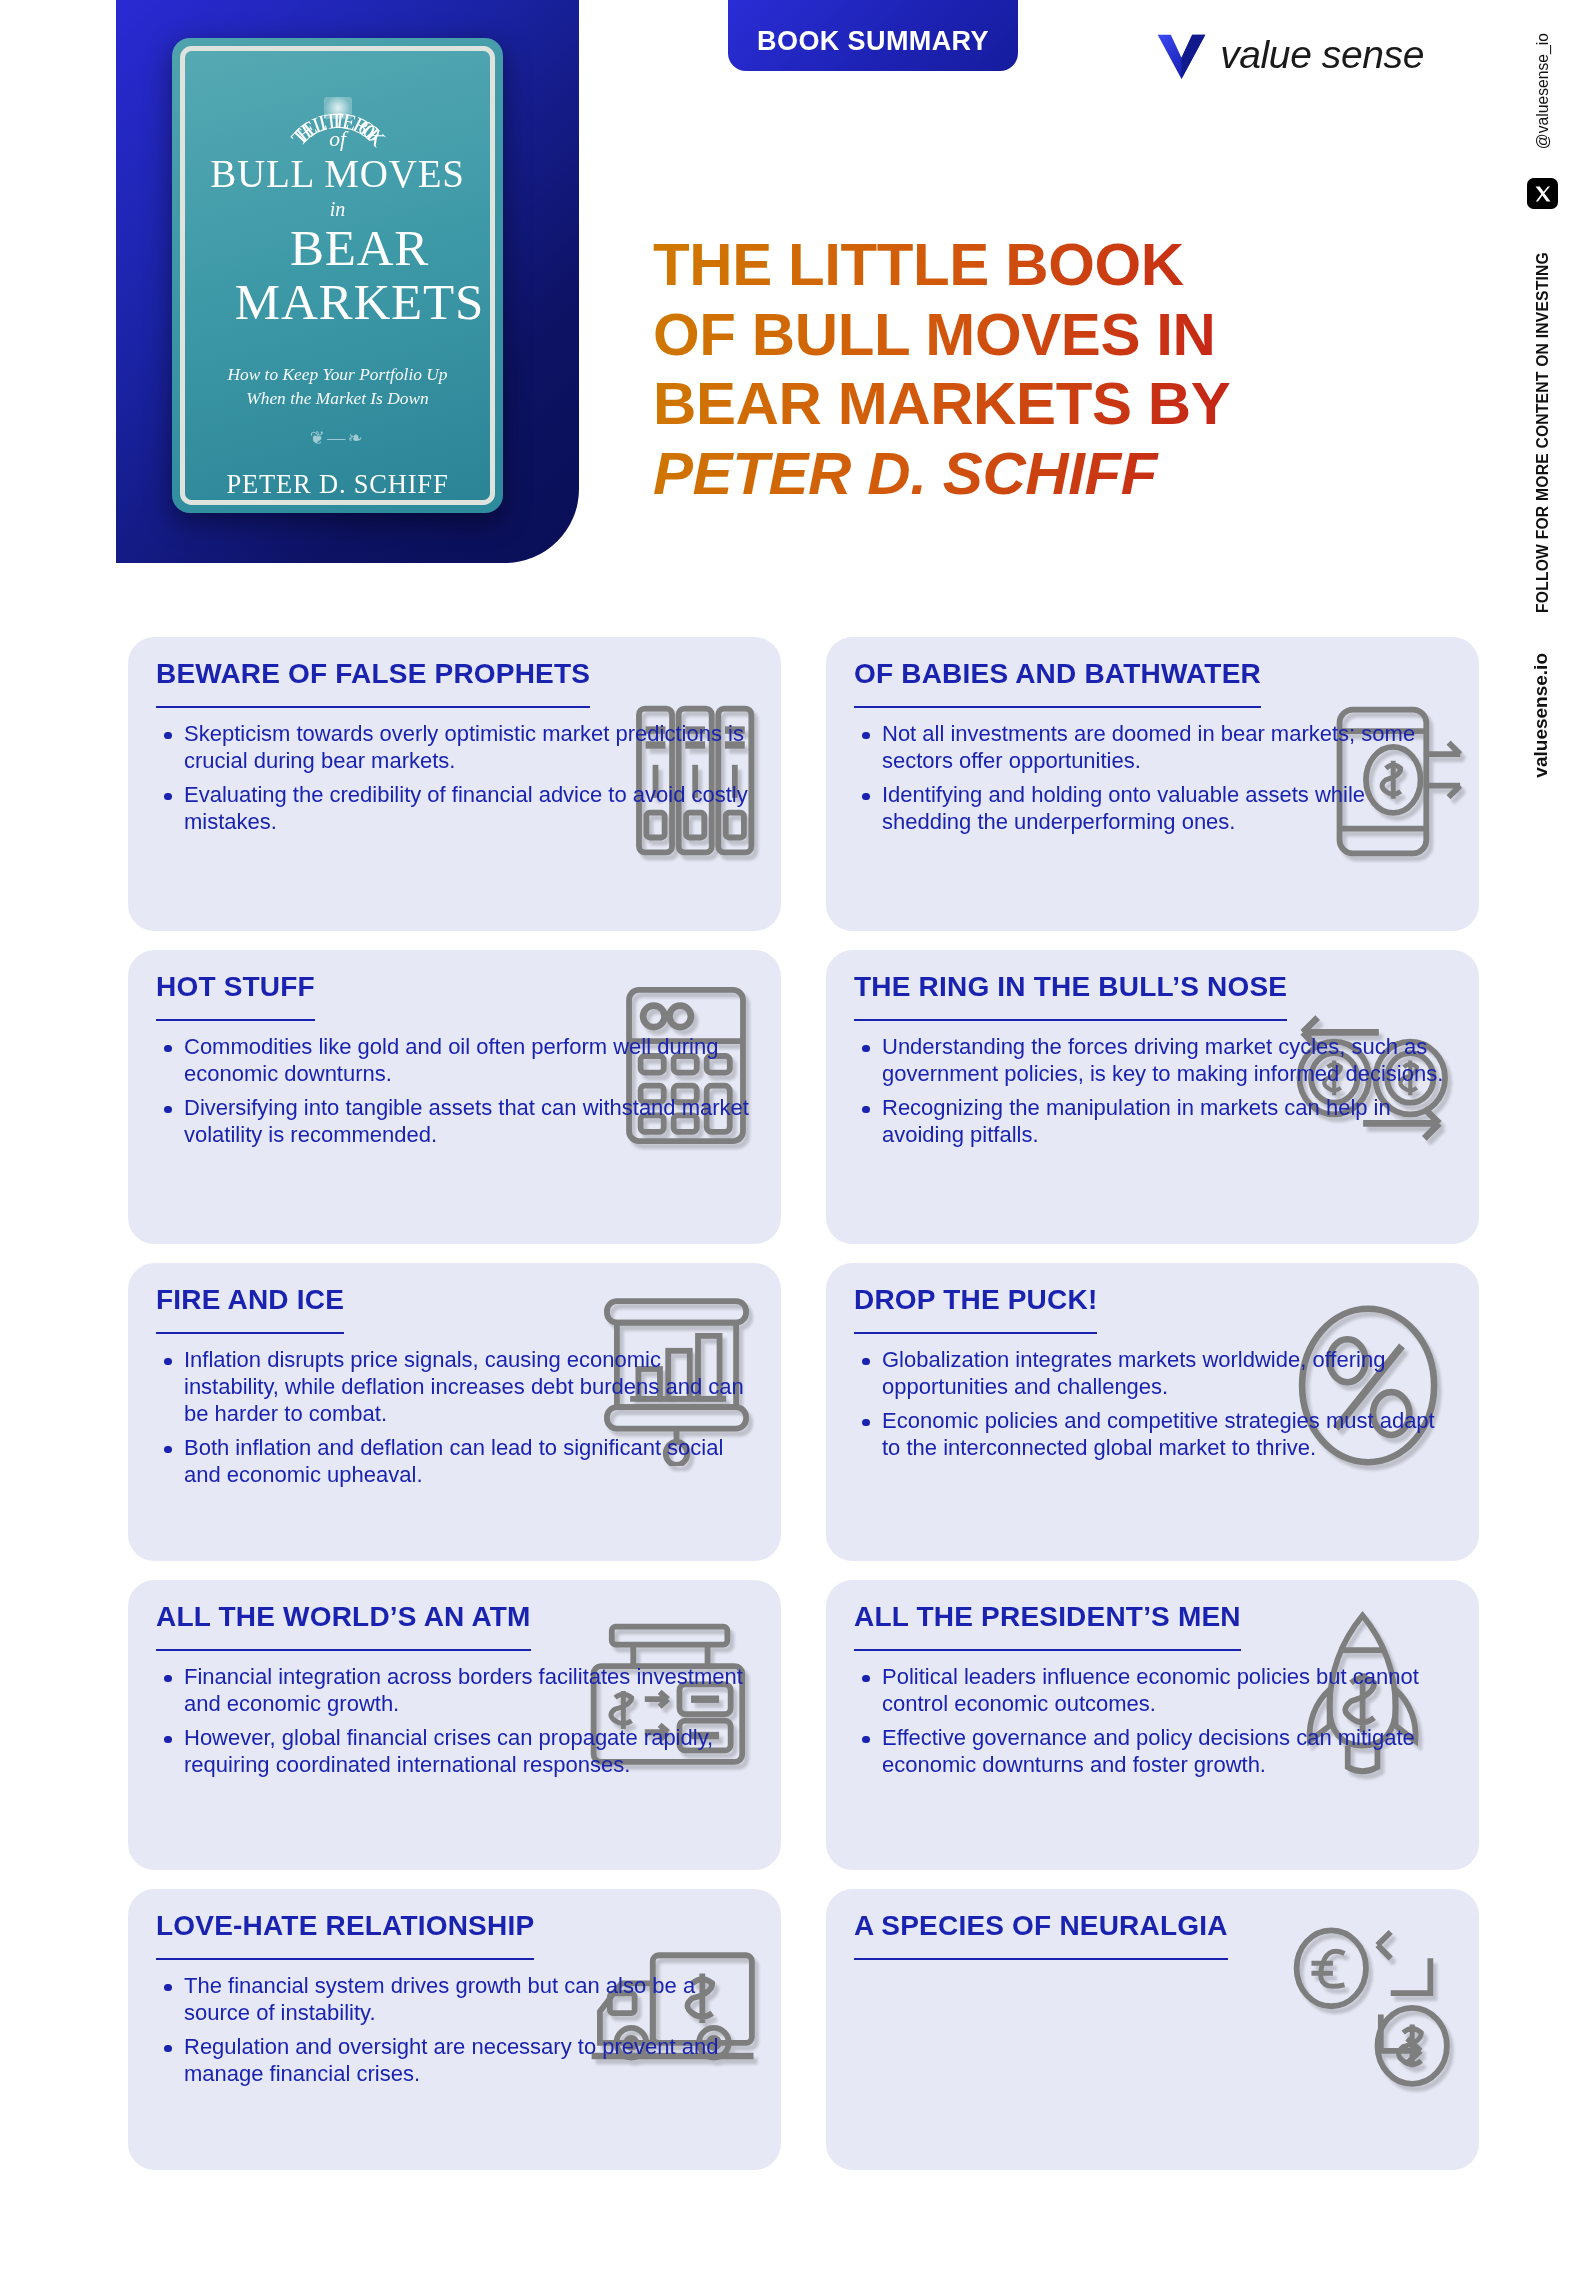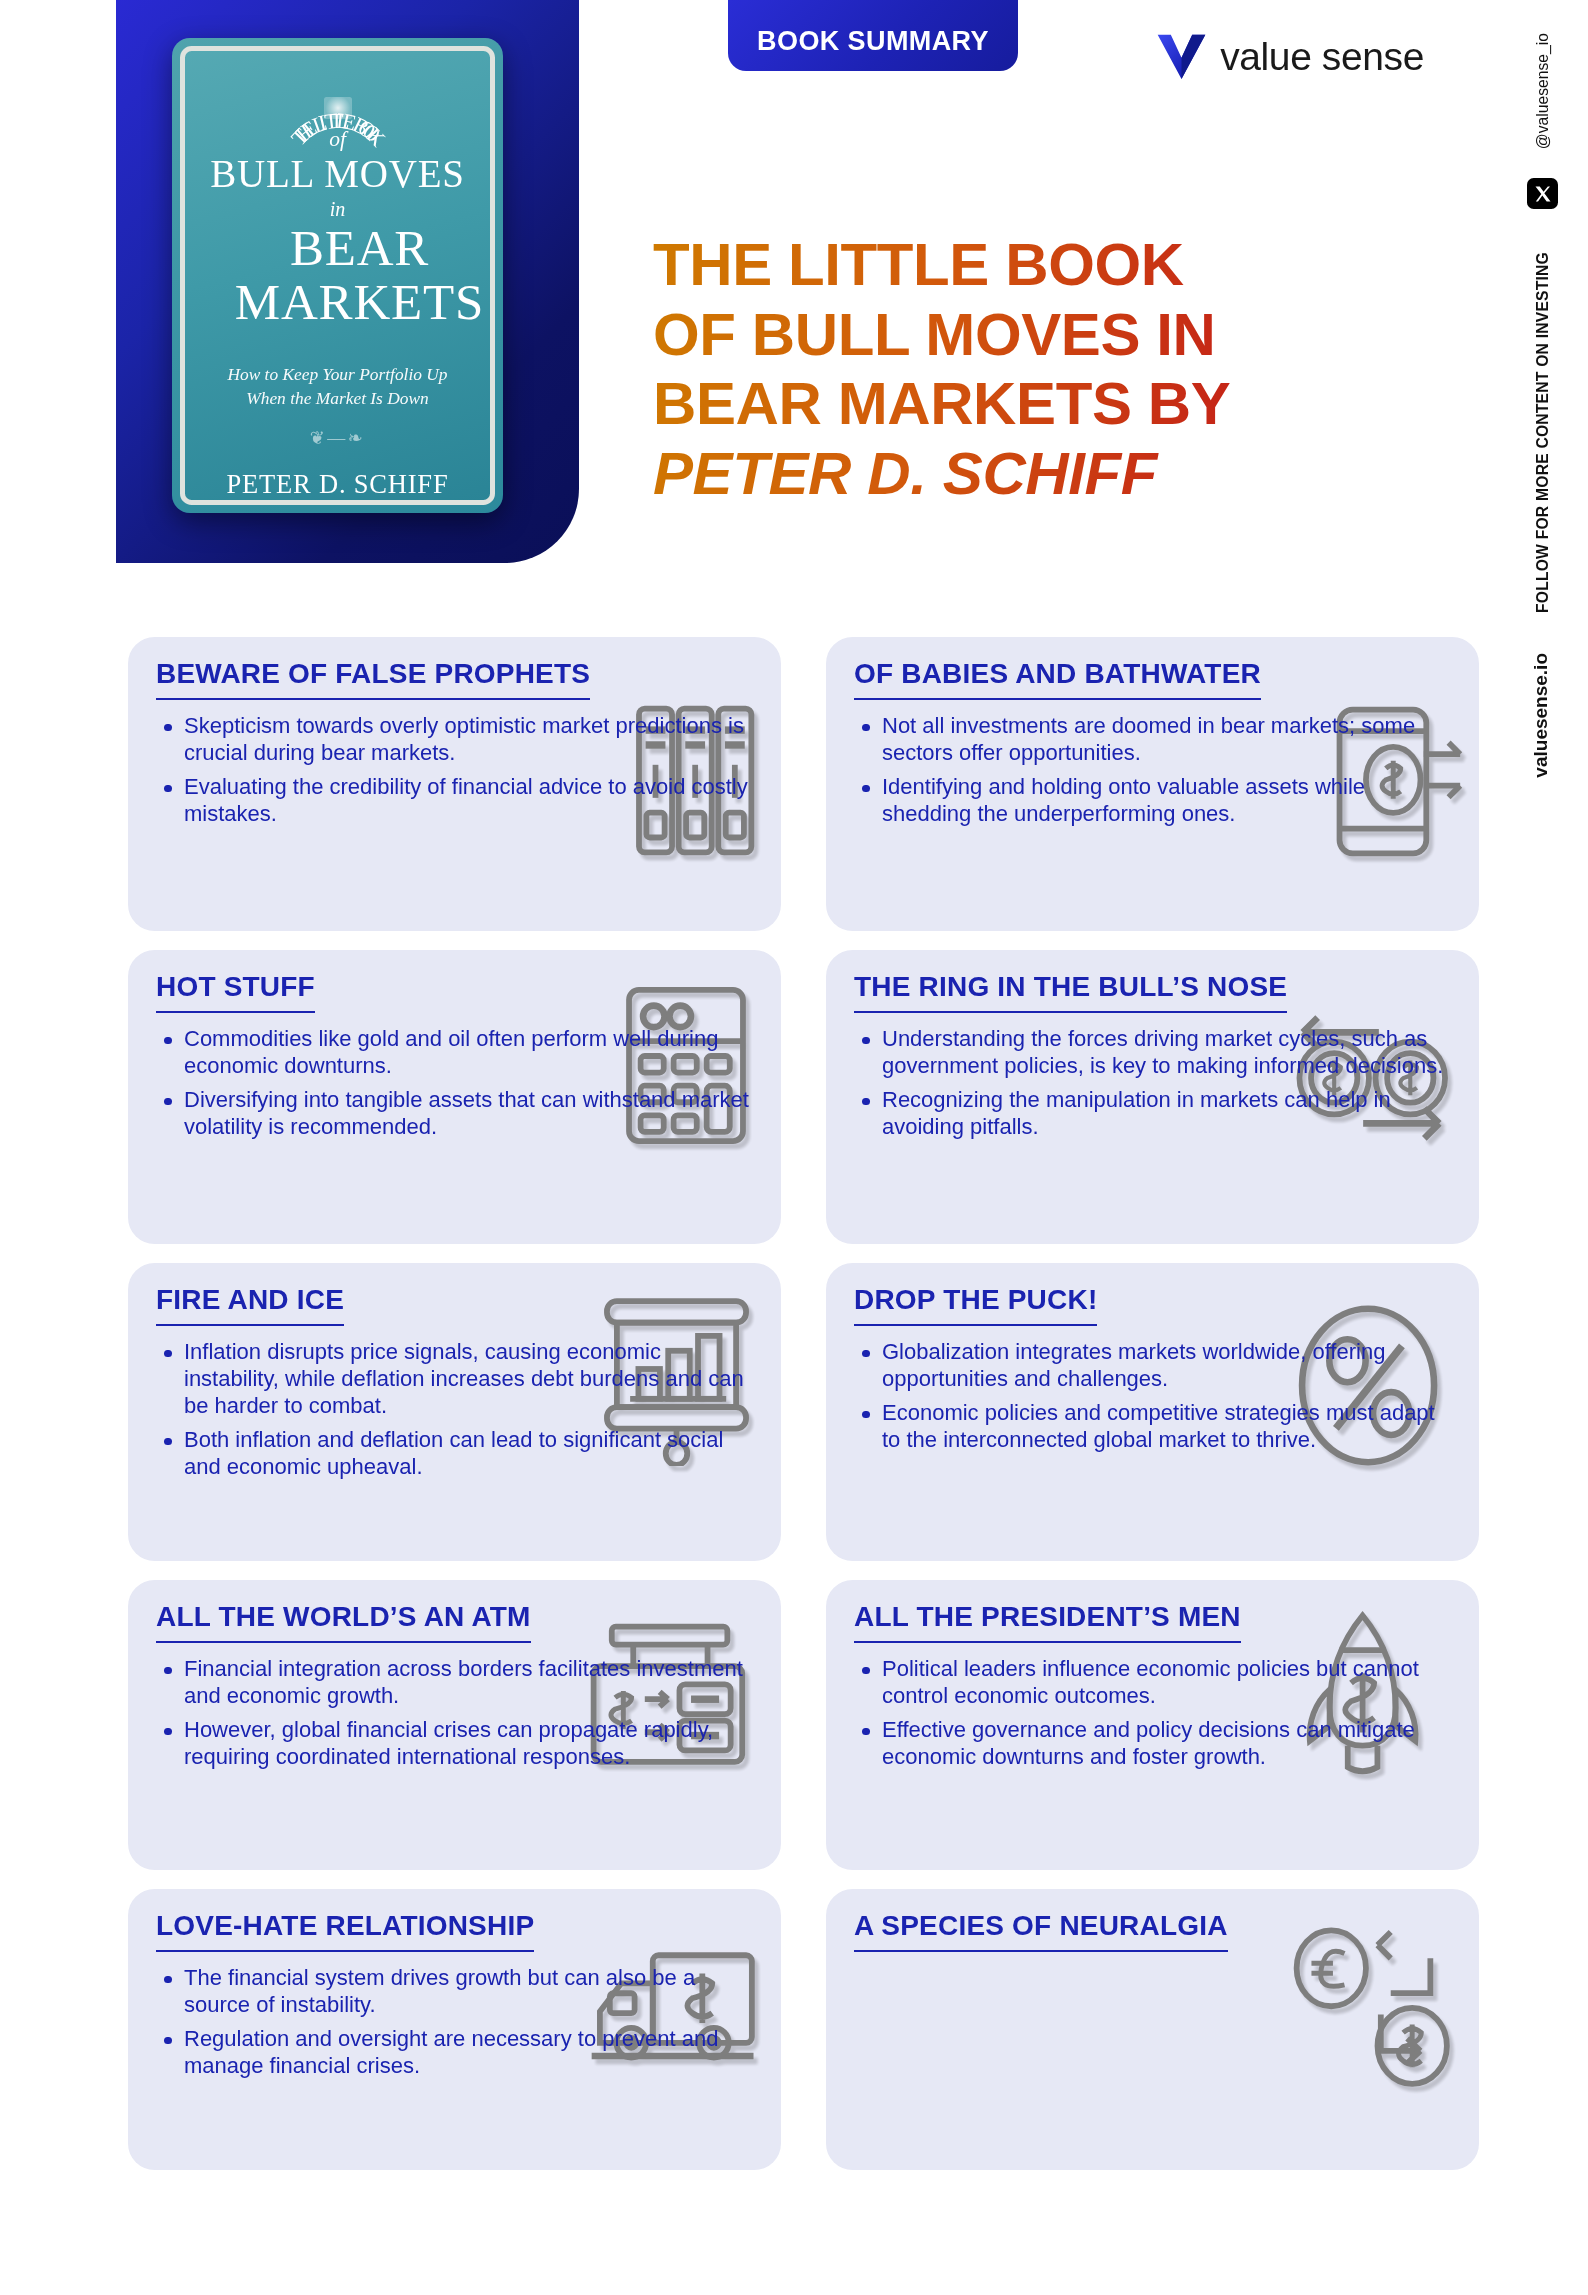--- a/index.html
+++ b/index.html
@@ -66,21 +66,21 @@
     background: linear-gradient(135deg, #2b2ed8 0%, #1d22b4 60%, #161c9d 100%);
     border-bottom-left-radius: 18px; border-bottom-right-radius: 18px;
     display: flex; align-items: flex-end; justify-content: center;
     padding-bottom: 13.2px;
   }
   .summary-pill span {
     color: #fff; font-weight: bold; font-size: 27px; letter-spacing: 0.4px;
   }
 
   
-  .brand { position: absolute; left: 1156px; top: 33px; display: flex; align-items: flex-end; gap: 13.2px; }
+  .brand { position: absolute; left: 1156px; top: 33px; display: flex; align-items: flex-start; gap: 13.2px; font-style: italic; }
   .brand-mark { width: 51px; height: 46px; }
   .brand-text { font-size: 39px; color: #1a1a1a; letter-spacing: -0.4px; }
 
   
   .sidebar { position: absolute; right: 0; top: 0; width: 99px; height: 877px; }
   .sb-item {
     position: absolute; right: 36px;
     writing-mode: vertical-rl; text-orientation: mixed;
     transform: rotate(180deg);
     white-space: nowrap;
@@ -120,21 +120,21 @@
   .card.h2 { height: 294px; }
   .card.h3 { height: 298px; }
   .card.h4 { height: 290px; }
   .card.h5 { height: 281px; }
 
   .card-title {
     font-size: 28px; font-weight: bold; color: #1a23b0;
     letter-spacing: 0.2px; line-height: 1.05;
     display: inline-block;
     border-bottom: 2.5px solid #1a23b0;
-    padding-bottom: 10px;
+    padding-bottom: 18px;
     position: relative; z-index: 3;
   }
   .bullets { list-style: none; margin-top: 13.2px; position: relative; z-index: 3; }
   .bullets li {
     position: relative; padding-left: 28px; margin-bottom: 7.4px;
     font-size: 22px; line-height: 1.22; color: #1a23b0;
   }
   .bullets li::before {
     content: ""; position: absolute; left: 8.3px; top: 10.8px;
     width: 7.4px; height: 7.4px; border-radius: 50%; background: #1a23b0;

